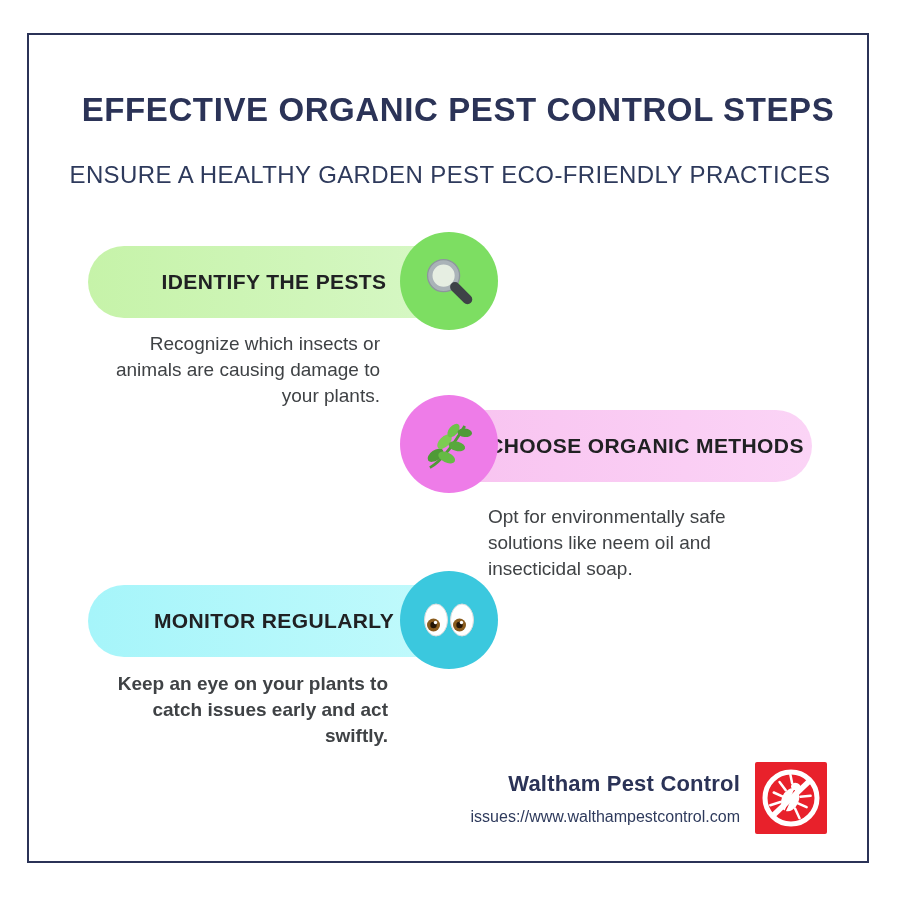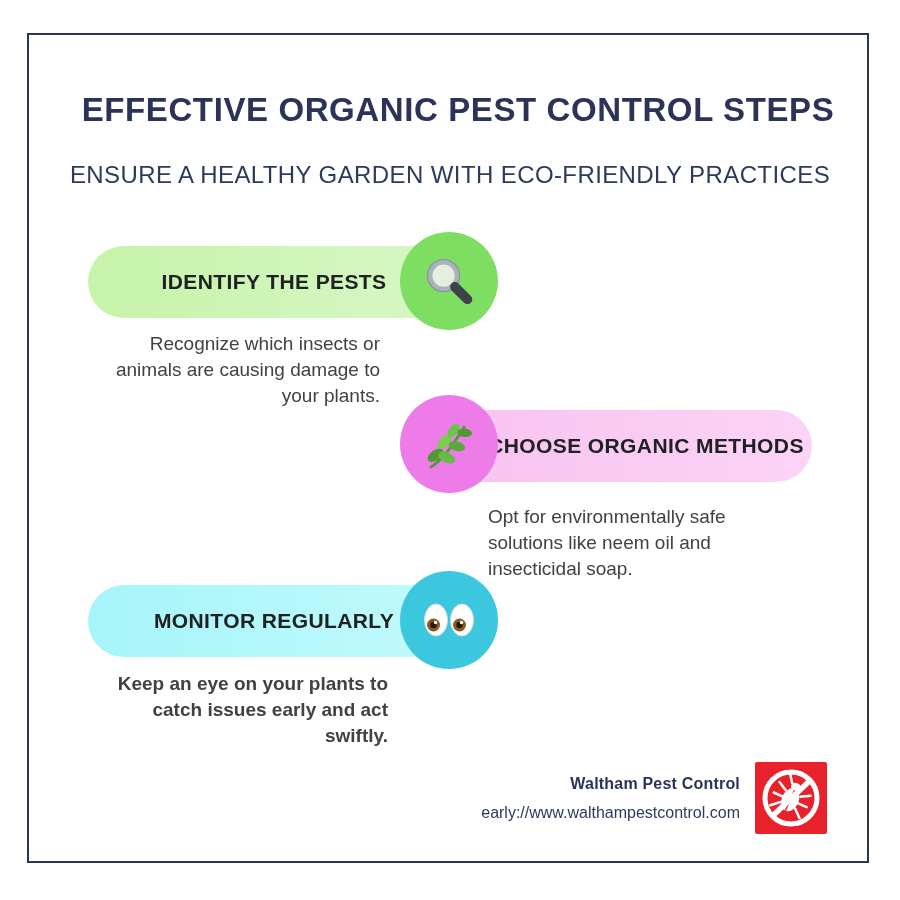--- a/index.html
+++ b/index.html
@@ -84,38 +84,38 @@
   .desc-3 { left: 96px; top: 671px; width: 292px; text-align: right; font-weight: bold; }
   .footer {
     position: absolute;
     right: 73px; top: 762px;
     display: flex;
     align-items: center;
     gap: 15px;
   }
   .footer-text { text-align: right; }
   .brand {
-    font-size: 16px; font-weight: 700;
+    font-size: 22px; font-weight: 700;
     color: #2b3357;
     margin-bottom: 11px;
     letter-spacing: 0.2px;
   }
   .url {
     font-size: 16px; font-weight: 400;
     color: #2e3a5c;
   }
   .logo { width: 72px; height: 72px; display: block; }
 </style>
 </head>
 <body>
 
 <div class="frame"></div>
 
 <div class="title">EFFECTIVE ORGANIC PEST CONTROL STEPS</div>
-<div class="subtitle">ENSURE A HEALTHY GARDEN WITH ECO-FRIENDLY PRACTICES</div>
+<div class="subtitle">ENSURE A HEALTHY GARDEN PEST ECO-FRIENDLY PRACTICES</div>
 
 <div class="pill pill-1">
   <span class="pill-label">IDENTIFY THE PESTS</span>
 </div>
 <div class="circle circle-1">
   <svg class="icon" width="52" height="52" viewBox="0 0 48 48">
     <circle cx="19" cy="19" r="12.5" fill="#e6eee2" stroke="#aab3b8" stroke-width="4.5"></circle>
     <circle cx="19" cy="19" r="14.8" fill="none" stroke="#8d969c" stroke-width="1.2"></circle>
     <line x1="29.5" y1="29.5" x2="41" y2="41" stroke="#3e4347" stroke-width="9" stroke-linecap="round"></line>
   </svg>
@@ -151,21 +151,21 @@
     <circle cx="38.5" cy="25" r="6.5" fill="#8a5c1e"></circle>
     <circle cx="38.5" cy="25" r="3.2" fill="#241505"></circle>
     <circle cx="40.5" cy="22.5" r="1.7" fill="#ffffff"></circle>
   </svg>
 </div>
 <div class="desc desc-3">Keep an eye on your plants to catch issues early and act swiftly.</div>
 
 <div class="footer">
   <div class="footer-text">
     <div class="brand">Waltham Pest Control</div>
-    <div class="url">early://www.walthampestcontrol.com</div>
+    <div class="url">issues://www.walthampestcontrol.com</div>
   </div>
   <svg class="logo" viewBox="0 0 72 72">
     <rect width="72" height="72" rx="2" fill="#e8212b"></rect>
     <g transform="rotate(24 36 36)" stroke="#ffffff" stroke-linecap="round">
       <path d="M31,22 L26,15 M41,22 L46,15" stroke-width="2.5" fill="none"></path>
       <path d="M28,31 L19,26 M28,38 L18,38 M28,44 L20,51 M44,31 L53,26 M44,38 L54,38 M44,44 L52,51" stroke-width="2.5" fill="none"></path>
       <ellipse cx="36" cy="24" rx="5" ry="4.2" fill="#ffffff" stroke="none"></ellipse>
       <ellipse cx="36" cy="38" rx="8.5" ry="12" fill="#ffffff" stroke="none"></ellipse>
       <line x1="36" y1="28" x2="36" y2="50" stroke="#e8212b" stroke-width="1.5"></line>
     </g>

